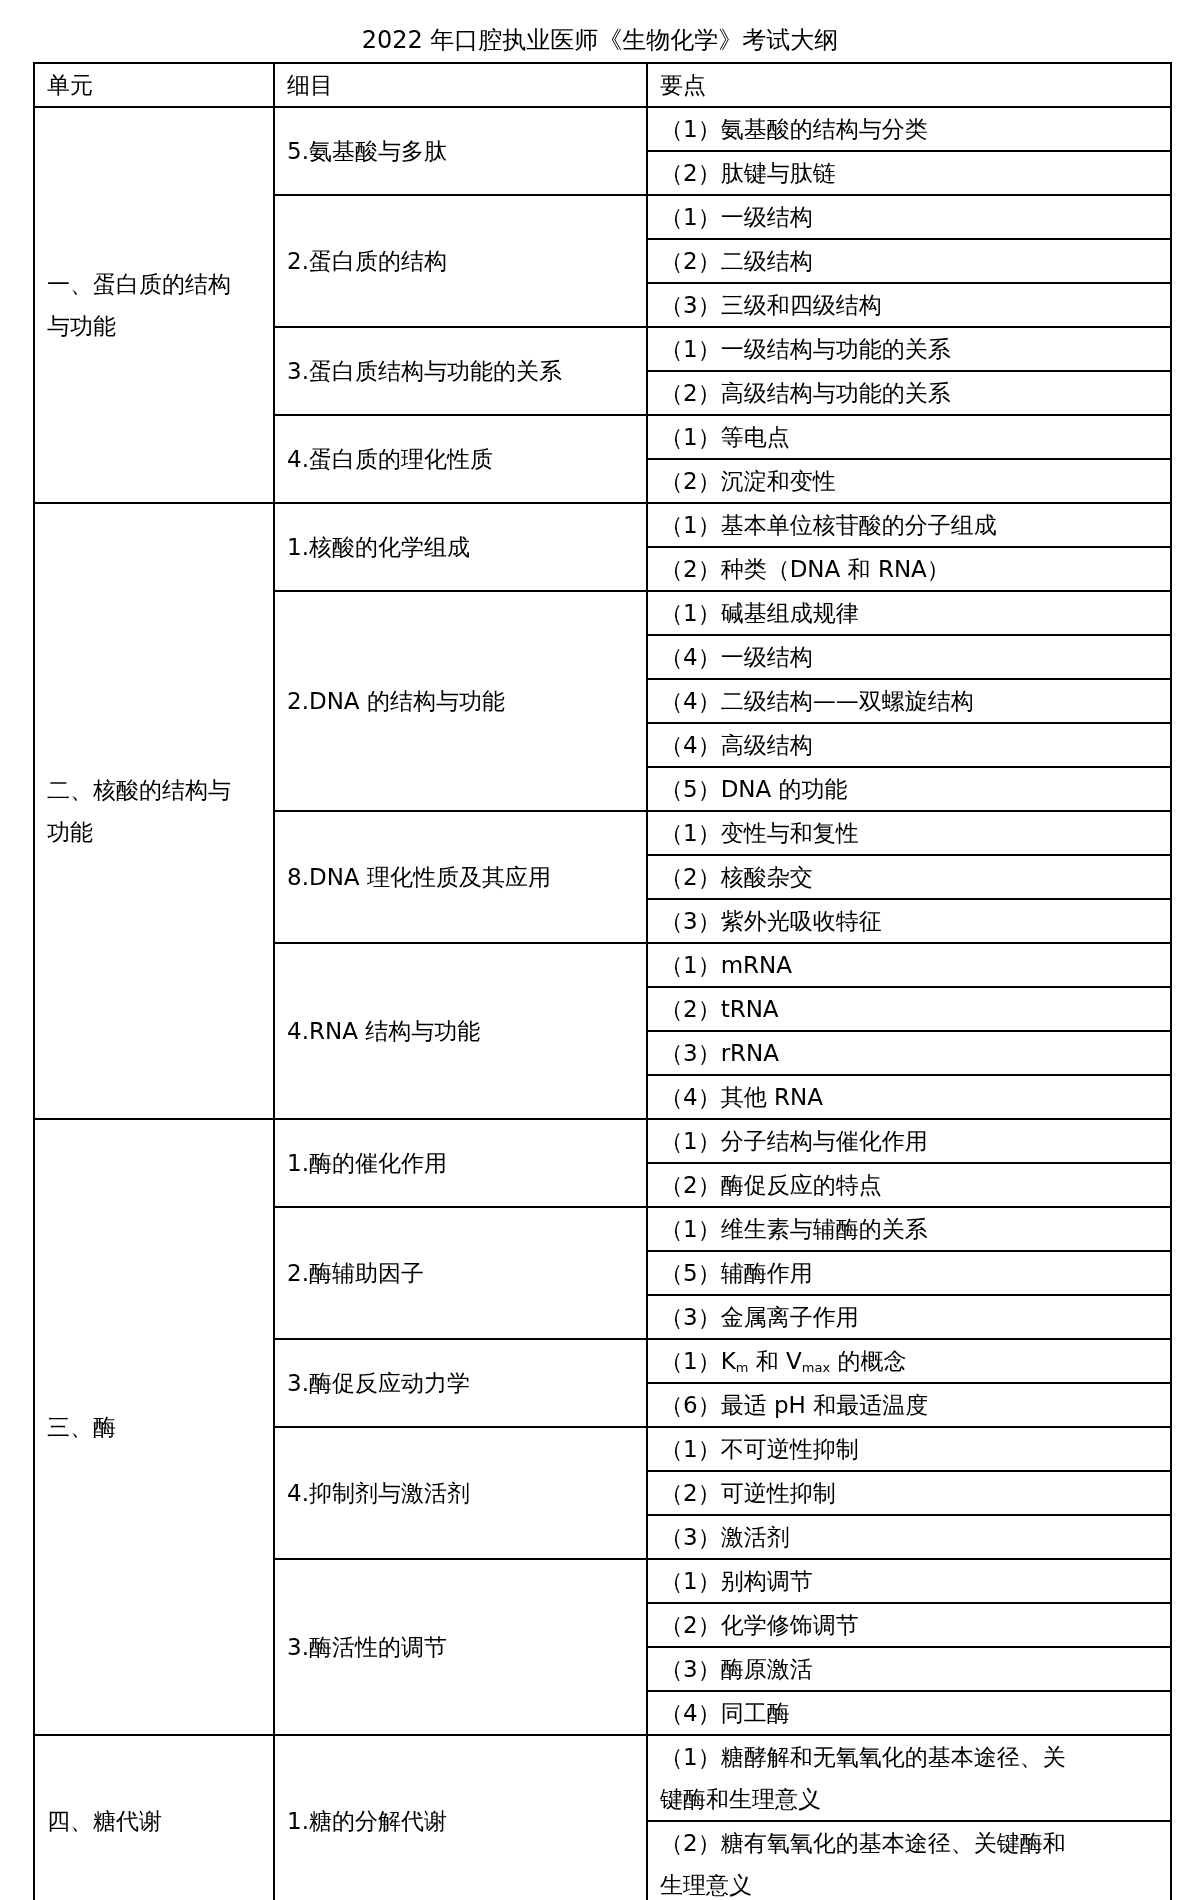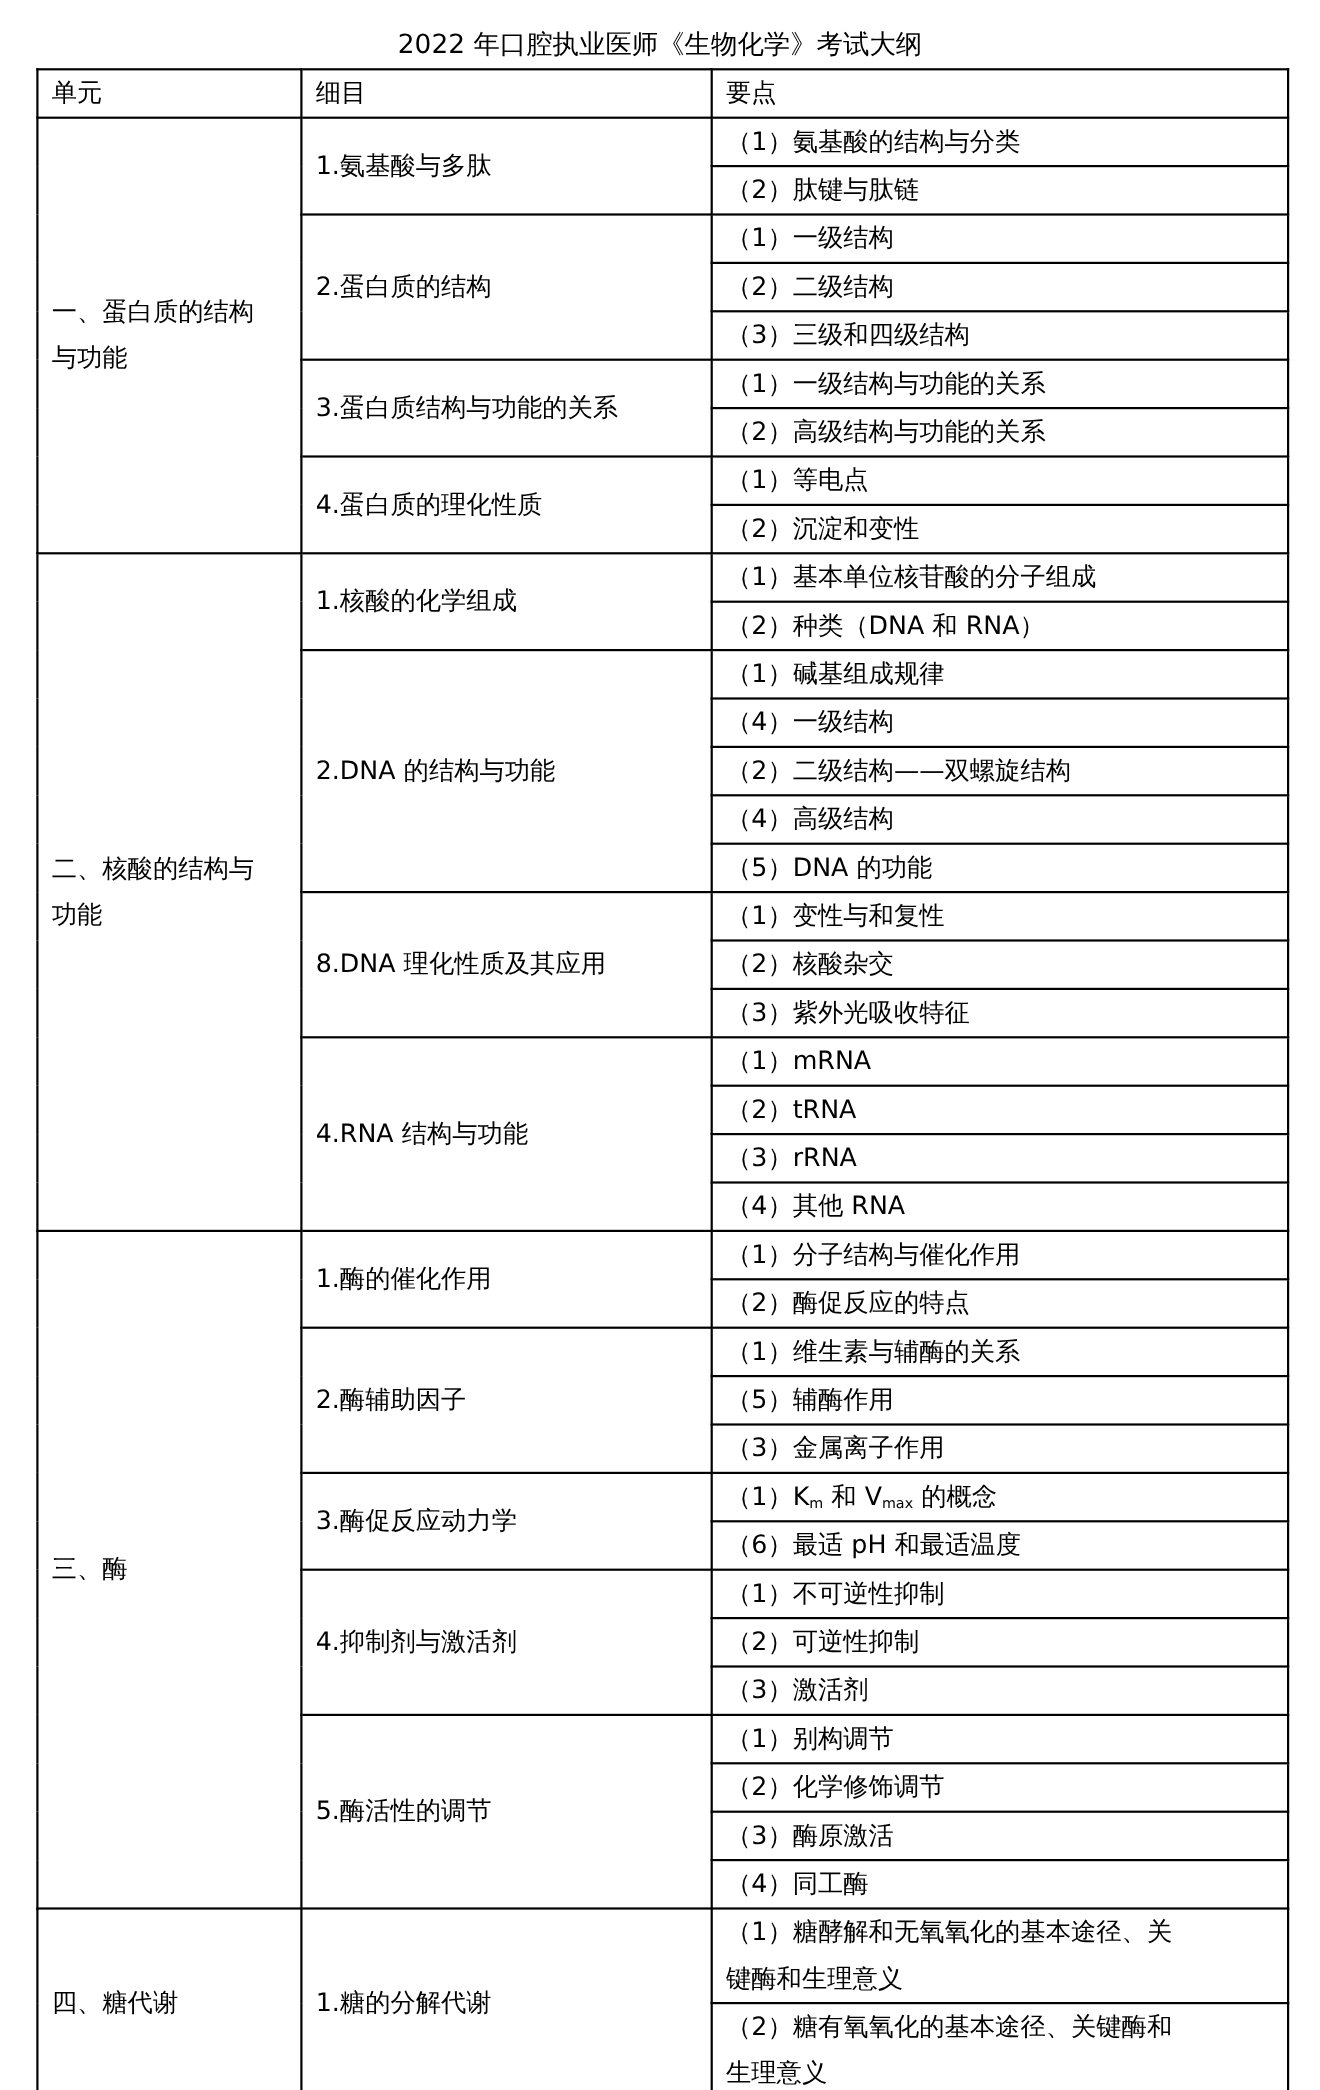--- a/index.html
+++ b/index.html
@@ -49,21 +49,21 @@
     <tr class="r1">
       <td>单元</td>
       <td>细目</td>
       <td>要点</td>
     </tr>
   <tr class="r1">
         <td rowspan="9">
           <span class="line">一、蛋白质的结构</span>
           <span class="line">与功能</span>
         </td>
-        <td rowspan="2">1.氨基酸与多肽</td>
+        <td rowspan="2">5.氨基酸与多肽</td>
         <td class="point" rowspan="1">（1）氨基酸的结构与分类</td>
       </tr>
       <tr class="r1">
         <td class="point" rowspan="1">（2）肽键与肽链</td>
       </tr>
       <tr class="r1">
         <td rowspan="3">2.蛋白质的结构</td>
         <td class="point" rowspan="1">（1）一级结构</td>
       </tr>
       <tr class="r1">
@@ -98,21 +98,21 @@
         <td class="point" rowspan="1">（2）种类（DNA 和 RNA）</td>
       </tr>
       <tr class="r1">
         <td rowspan="5">2.DNA 的结构与功能</td>
         <td class="point" rowspan="1">（1）碱基组成规律</td>
       </tr>
       <tr class="r1">
         <td class="point" rowspan="1">（4）一级结构</td>
       </tr>
       <tr class="r1">
-        <td class="point" rowspan="1">（2）二级结构——双螺旋结构</td>
+        <td class="point" rowspan="1">（4）二级结构——双螺旋结构</td>
       </tr>
       <tr class="r1">
         <td class="point" rowspan="1">（4）高级结构</td>
       </tr>
       <tr class="r1">
         <td class="point" rowspan="1">（5）DNA 的功能</td>
       </tr>
       <tr class="r1">
         <td rowspan="3">8.DNA 理化性质及其应用</td>
         <td class="point" rowspan="1">（1）变性与和复性</td>
@@ -167,21 +167,21 @@
         <td rowspan="3">4.抑制剂与激活剂</td>
         <td class="point" rowspan="1">（1）不可逆性抑制</td>
       </tr>
       <tr class="r1">
         <td class="point" rowspan="1">（2）可逆性抑制</td>
       </tr>
       <tr class="r1">
         <td class="point" rowspan="1">（3）激活剂</td>
       </tr>
       <tr class="r1">
-        <td rowspan="4">5.酶活性的调节</td>
+        <td rowspan="4">3.酶活性的调节</td>
         <td class="point" rowspan="1">（1）别构调节</td>
       </tr>
       <tr class="r1">
         <td class="point" rowspan="1">（2）化学修饰调节</td>
       </tr>
       <tr class="r1">
         <td class="point" rowspan="1">（3）酶原激活</td>
       </tr>
       <tr class="r1">
         <td class="point" rowspan="1">（4）同工酶</td>

